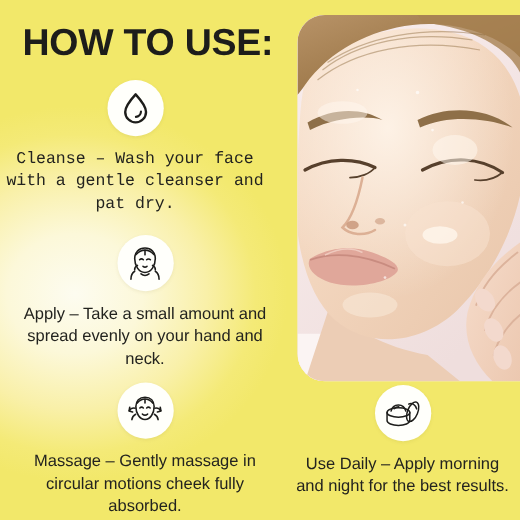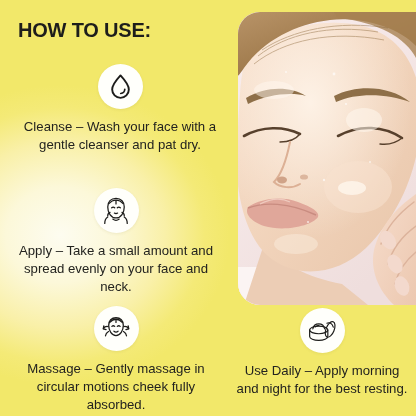--- a/index.html
+++ b/index.html
@@ -43,21 +43,21 @@
     background:
       radial-gradient(circle at 18% 8%, #f8ecec 0%, #f3e2e2 40%, #efdedd 100%);
   }
   .photo-art { position: absolute; inset: 0; }
 
   
   #heading {
     position: absolute;
     left: 18px;
     top: 20px;
-    font-size: 20px;
+    font-size: 30px;
     font-weight: bold;
     letter-spacing: -0.2px;
     color: #1d1d1b;
     line-height: 1;
     white-space: nowrap;
   }
 
   
   .step {
     position: absolute;
@@ -74,21 +74,21 @@
     justify-content: center;
     box-shadow: 0 1px 3px rgba(120,110,40,.10);
   }
   .icon-badge svg { display: block; }
   .step-text {
     font-size: 13.2px;
     line-height: 1.38;
     color: #23231f;
   }
 
-  #step-cleanse  { left: 12px;   top: 64px;  width: 216px; }
+  #step-cleanse  { left: 0;   top: 64px;  width: 216px; font-family: Liberation Mono, monospace; }
   #step-apply    { left: 8px;   top: 188px; width: 216px; }
   #step-massage  { left: 6px;   top: 306px; width: 220px; }
   #step-daily    { left: 234px; top: 308px; width: 176px; }
 
   
   .sr { position:absolute; width:1px; height:1px; overflow:hidden; clip:rect(0 0 0 0); }
 </style>
 </head>
 <body>
 
@@ -215,21 +215,21 @@
         <path d="M11.4 12.6 C12.3 11.7 13.7 11.7 14.6 12.6"></path>
         <path d="M17.4 12.6 C18.3 11.7 19.7 11.7 20.6 12.6"></path>
         <path d="M14.3 18.2 C15.3 19 16.7 19 17.7 18.2"></path>
         <path d="M7.2 22.4 C5 23.8 4 26 4 29.2"></path>
         <path d="M24.8 22.4 C27 23.8 28 26 28 29.2"></path>
         <path d="M9.6 17.4 C8 18.2 7 19.6 7.2 21.2"></path>
         <path d="M22.4 17.4 C24 18.2 25 19.6 24.8 21.2"></path>
         <path d="M12.6 24.6 C13.8 25.6 15 26 16 26 C17 26 18.2 25.6 19.4 24.6"></path>
       </svg>
     </div>
-    <div class="step-text">Apply – Take a small amount and spread evenly on your face and neck.</div>
+    <div class="step-text">Apply – Take a small amount and spread evenly on your hand and neck.</div>
   </div>
 
   <div class="step" id="step-massage">
     <div class="icon-badge">
       <svg width="30" height="30" viewBox="0 0 32 32" fill="none" stroke="#1d1d1b" stroke-width="1.35" stroke-linecap="round" stroke-linejoin="round">
         <path d="M16 4 C11.2 4 8.2 7.2 8.2 12 C8.2 17.6 11.4 23 16 23 C20.6 23 23.8 17.6 23.8 12 C23.8 7.2 20.8 4 16 4 Z"></path>
         <path d="M9.4 9 C11.6 6.4 13.6 5.6 16 5.6 C18.4 5.6 20.4 6.4 22.6 9"></path>
         <path d="M16 5.8 L16 9"></path>
         <path d="M11.6 13.2 C12.5 12.4 13.7 12.4 14.6 13.2"></path>
         <path d="M17.4 13.2 C18.3 12.4 19.5 12.4 20.4 13.2"></path>
@@ -252,16 +252,16 @@
         <path d="M3 12.8 L3 20.2 C3 22.6 7.6 24.6 13.3 24.6 C19 24.6 23.6 22.6 23.6 20.2 L23.6 12.8"></path>
         <ellipse cx="13.3" cy="12.8" rx="10.3" ry="4.3"></ellipse>
 
         <path d="M6.6 11.6 C7.4 8 10 6 13.3 6 C16.6 6 19.2 8 20 11.6"></path>
         <path d="M9.4 9.4 C10.6 8.2 12 7.6 13.6 7.6"></path>
 
         <ellipse cx="26.2" cy="12.2" rx="4.6" ry="9.4" transform="rotate(22 26.2 12.2)"></ellipse>
         <path d="M22.6 5.2 C25.4 3.6 28.6 5.6 29.8 9.6"></path>
       </svg>
     </div>
-    <div class="step-text">Use Daily – Apply morning and night for the best resting.</div>
+    <div class="step-text">Use Daily – Apply morning and night for the best results.</div>
   </div>
 
 </div>
 
 </body></html>

